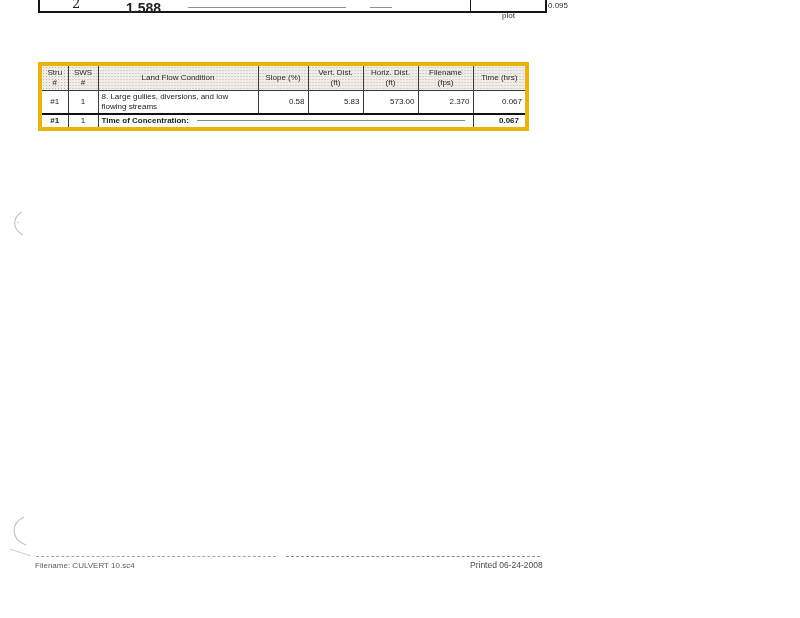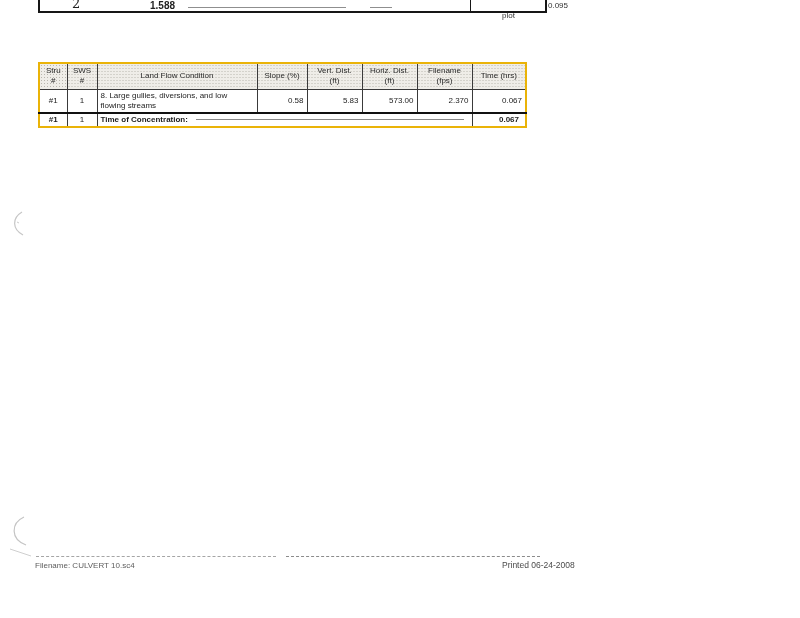--- a/index.html
+++ b/index.html
@@ -9,40 +9,40 @@
     font-family:"Liberation Sans", sans-serif; color:#1c1c1c; overflow:hidden;
   }
 
   
   .top-fragment {
     position:absolute; left:38px; top:0; width:509px; height:13px;
     border-left:2px solid #161616; border-right:2px solid #161616;
     border-bottom:2px solid #161616;
   }
   .tf-stru { position:absolute; left:32px; top:-4px; font-family:"DejaVu Serif", serif; font-size:13px; color:#222; }
-  .tf-val  { position:absolute; left:86px; top:0; font-size:10px; font-weight:bold; color:#222;margin-left:24px; }
+  .tf-val  { position:absolute; left:86px; top:0; font-size:14px; font-weight:bold; color:#222; }
   .tf-dash { position:absolute; top:7px; height:1px; background:#8f8f8f; }
   .tf-dash.d1 { left:148px; width:158px; }
   .tf-dash.d2 { left:330px; width:22px; }
   .tf-vline { position:absolute; left:430px; top:0; width:1px; height:13px; background:#161616; }
   .tf-plot { position:absolute; left:462px; top:11px; font-size:8px; color:#333; }
   .tf-num  { position:absolute; left:508px; top:1px; font-size:8px; color:#333; }
 
   
   .doc-title {
     position:absolute; left:95px; top:34px;
     font-size:17px; font-weight:bold; font-style:italic;
     text-decoration:underline; color:#141414; letter-spacing:0.2px;
   }
 
   
   table.toc-table {
     position:absolute; left:38px; top:62px; width:487px;
     border-collapse:collapse; table-layout:fixed;
-    font-size:8px; color:#1d1d1d; border:2px solid #eab308;
+    font-size:8px; color:#1d1d1d; border:4px solid #eab308;
   }
   table.toc-table th, table.toc-table td {
     border:1px solid #3a3a3a; padding:1px 3px; line-height:1.25;
   }
   table.toc-table thead th {
     font-weight:normal; text-align:center; white-space:pre-line;
     vertical-align:middle; height:26px; color:#2a2a2a;
     background-color:#efede8;
     background-image:radial-gradient(#b9b6ae 0.5px, transparent 0.6px);
     background-size:3px 3px;
@@ -56,21 +56,21 @@
   tr.summary-row .sum-label { font-weight:bold; }
   tr.summary-row .sum-time { font-weight:bold; text-align:right; padding-right:6px; }
   .leader-wrap { display:flex; align-items:center; }
   .leader-line { flex:1; height:0; border-bottom:1px solid #8a8a8a; margin:0 5px 0 8px; }
 
   
   .footer-rule { position:absolute; top:556px; height:0; border-top:1px dashed #8b8b8b; }
   .footer-rule.f1 { left:36px; width:240px; border-top-color:#a5a5a5; }
   .footer-rule.f2 { left:286px; width:254px; }
   .footer-filename { position:absolute; left:35px; top:561px; font-size:8px; color:#5d5d5d; }
-  .footer-printed  { position:absolute; left:472px; top:560px; font-size:8.5px; color:#4a4a4a;padding-left:30px; }
+  .footer-printed  { position:absolute; left:440px; top:560px; font-size:8.5px; color:#4a4a4a;padding-left:30px; }
 
   
   .artifacts { position:absolute; left:0; top:0; pointer-events:none; }
 </style>
 </head>
 <body>
 
 <div class="page">
 
   <div class="top-fragment">

